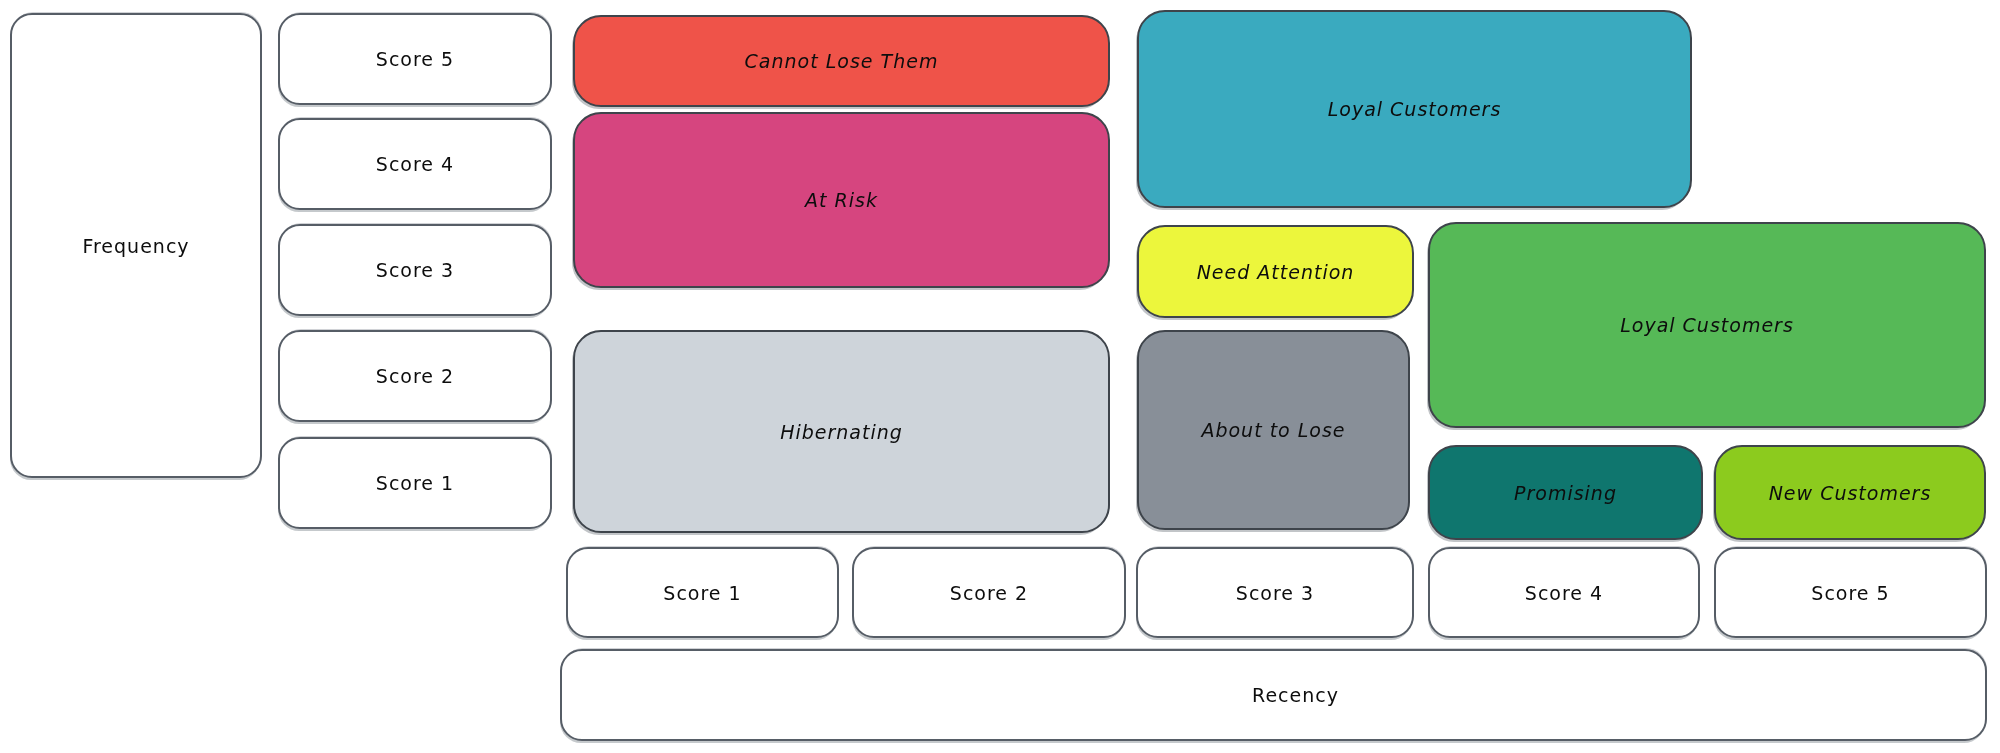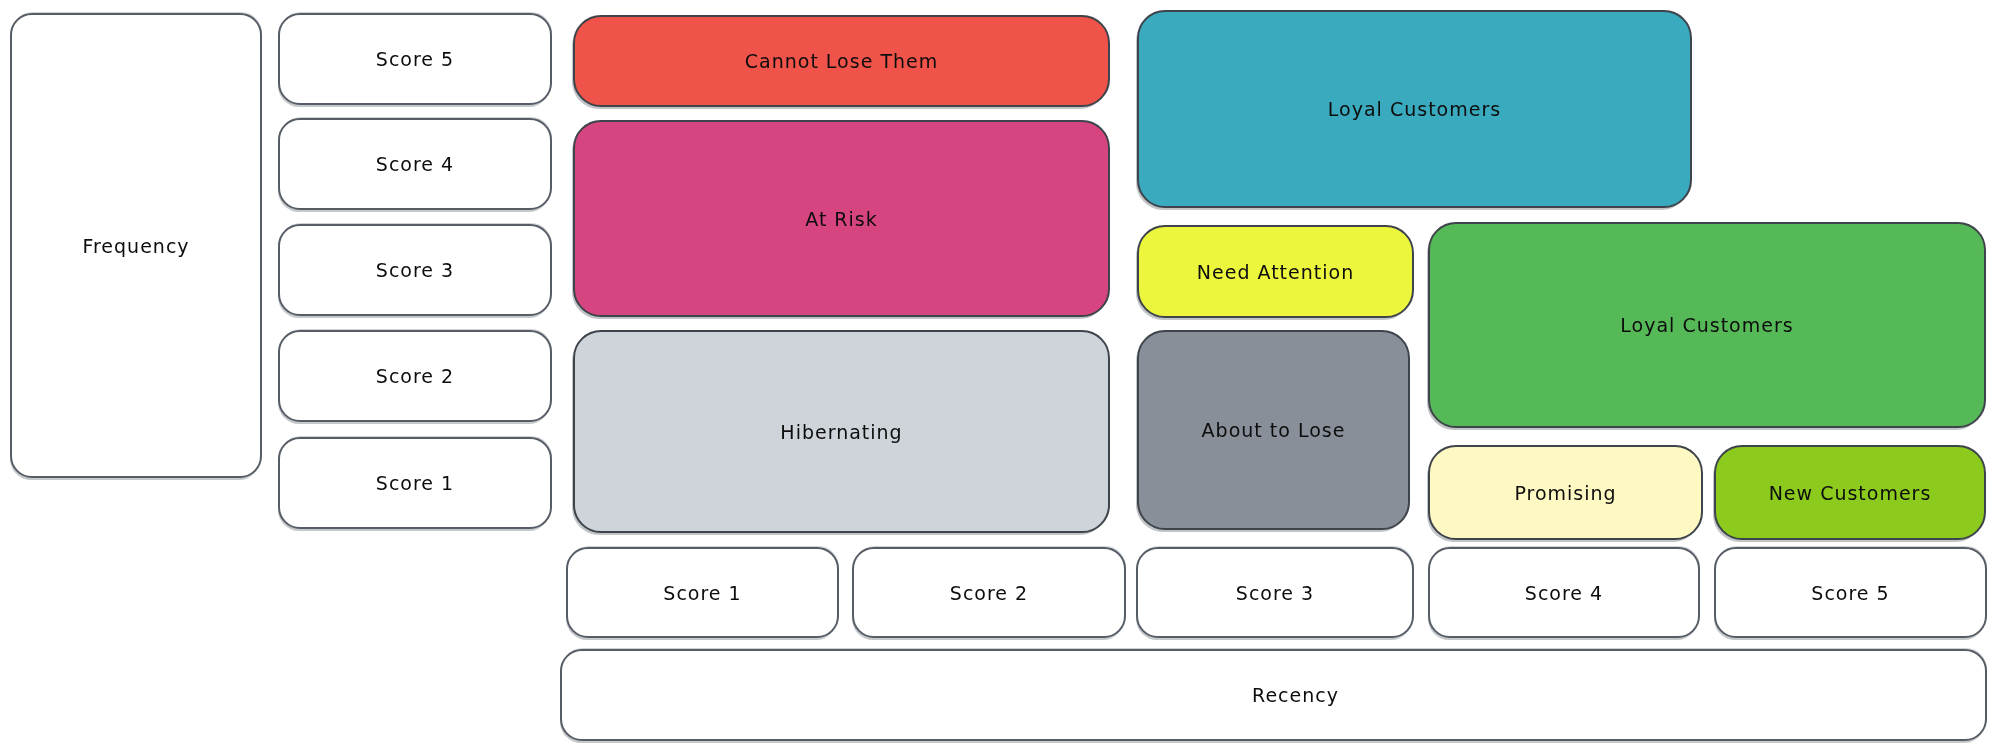--- a/index.html
+++ b/index.html
@@ -25,51 +25,52 @@
     background:#ffffff;
     border:2px solid #565d66;
     border-radius:22px;
     box-shadow:-1px 3px 0 -1px rgba(150,156,163,.55), 1px -2px 0 -1px rgba(150,156,163,.45);
   }
   
   .seg{
     border:2px solid #3e444b;
     border-radius:28px;
     box-shadow:-2px 3px 0 -1px rgba(120,126,134,.45);
+    font-style:italic;
   }
 </style>
 </head>
 <body>
 
 <div class="canvas">
 
   <div class="box white" style="left:10px;top:13px;width:252px;height:465px;">Frequency</div>
 
   <div class="box white" style="left:278px;top:13px;width:274px;height:92px;">Score 5</div>
   <div class="box white" style="left:278px;top:118px;width:274px;height:92px;">Score 4</div>
   <div class="box white" style="left:278px;top:224px;width:274px;height:92px;">Score 3</div>
   <div class="box white" style="left:278px;top:330px;width:274px;height:92px;">Score 2</div>
   <div class="box white" style="left:278px;top:437px;width:274px;height:92px;">Score 1</div>
 
   <div class="box seg" style="left: 573px; top: 15px; width: 537px; height: 92px; background: rgb(239, 83, 73);">Cannot Lose Them</div>
 
-  <div class="box seg" style="left: 573px; top: 120px; width: 537px; height: 197px; background: rgb(214, 69, 127);">At Risk</div>
+  <div class="box seg" style="left: 573px; top: 112px; width: 537px; height: 176px; background: rgb(214, 69, 127);">At Risk</div>
 
   <div class="box seg" style="left: 573px; top: 330px; width: 537px; height: 203px; background: rgb(206, 212, 218);">Hibernating</div>
 
   <div class="box seg" style="left: 1137px; top: 10px; width: 555px; height: 198px; background: rgb(58, 170, 191);">Loyal Customers</div>
 
 
   <div class="box seg" style="left: 1137px; top: 225px; width: 277px; height: 93px; background: rgb(236, 246, 60);">Need Attention</div>
 
   <div class="box seg" style="left: 1428px; top: 222px; width: 558px; height: 206px; background: rgb(86, 185, 87);">Loyal Customers</div>
 
   <div class="box seg" style="left: 1137px; top: 330px; width: 273px; height: 200px; background: rgb(136, 143, 152);">About to Lose</div>
 
-  <div class="box seg" style="left: 1428px; top: 445px; width: 275px; height: 95px; background: #fef9c3;">Promising</div>
+  <div class="box seg" style="left: 1428px; top: 445px; width: 275px; height: 95px; background: #0f766e;">Promising</div>
 
   <div class="box seg" style="left: 1714px; top: 445px; width: 272px; height: 95px; background: rgb(140, 203, 30);">New Customers</div>
 
   <div class="box white" style="left:566px;top:547px;width:273px;height:91px;">Score 1</div>
   <div class="box white" style="left:852px;top:547px;width:274px;height:91px;">Score 2</div>
   <div class="box white" style="left:1136px;top:547px;width:278px;height:91px;">Score 3</div>
   <div class="box white" style="left:1428px;top:547px;width:272px;height:91px;">Score 4</div>
   <div class="box white" style="left:1714px;top:547px;width:273px;height:91px;">Score 5</div>
 
   <div class="box white" style="left:560px;top:649px;width:1427px;height:92px;padding-left:44px;">Recency</div>

